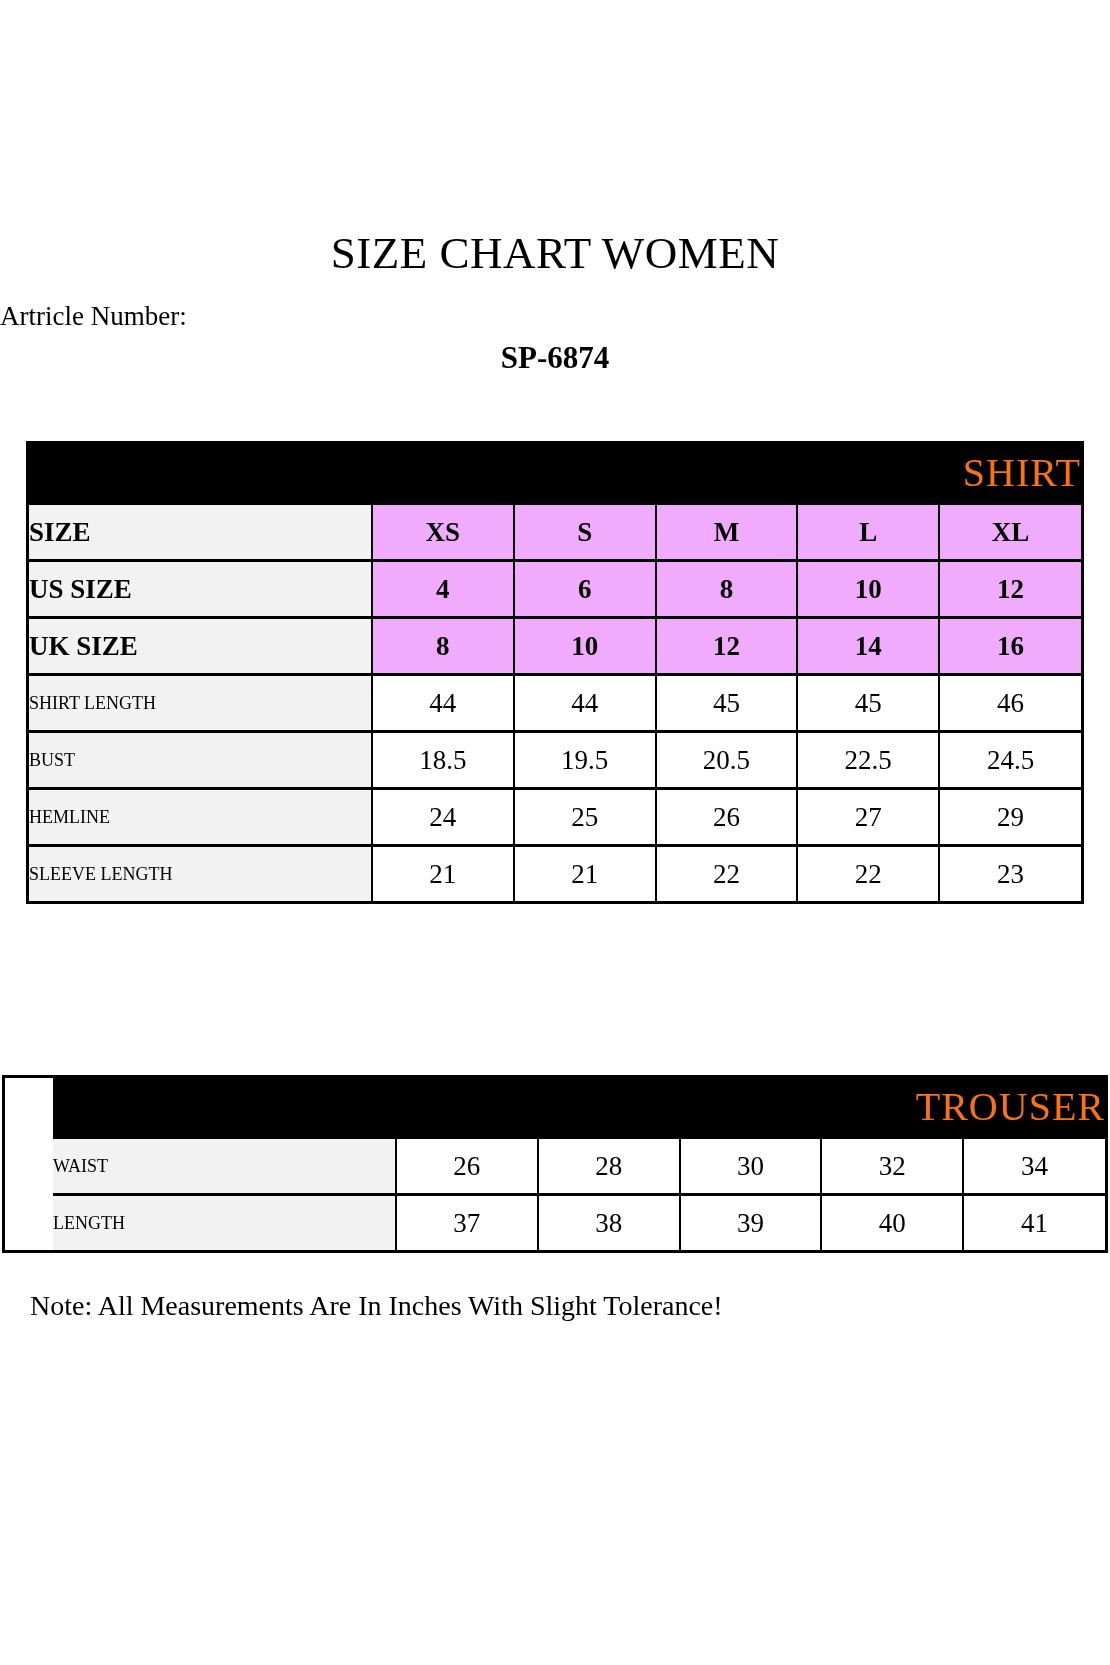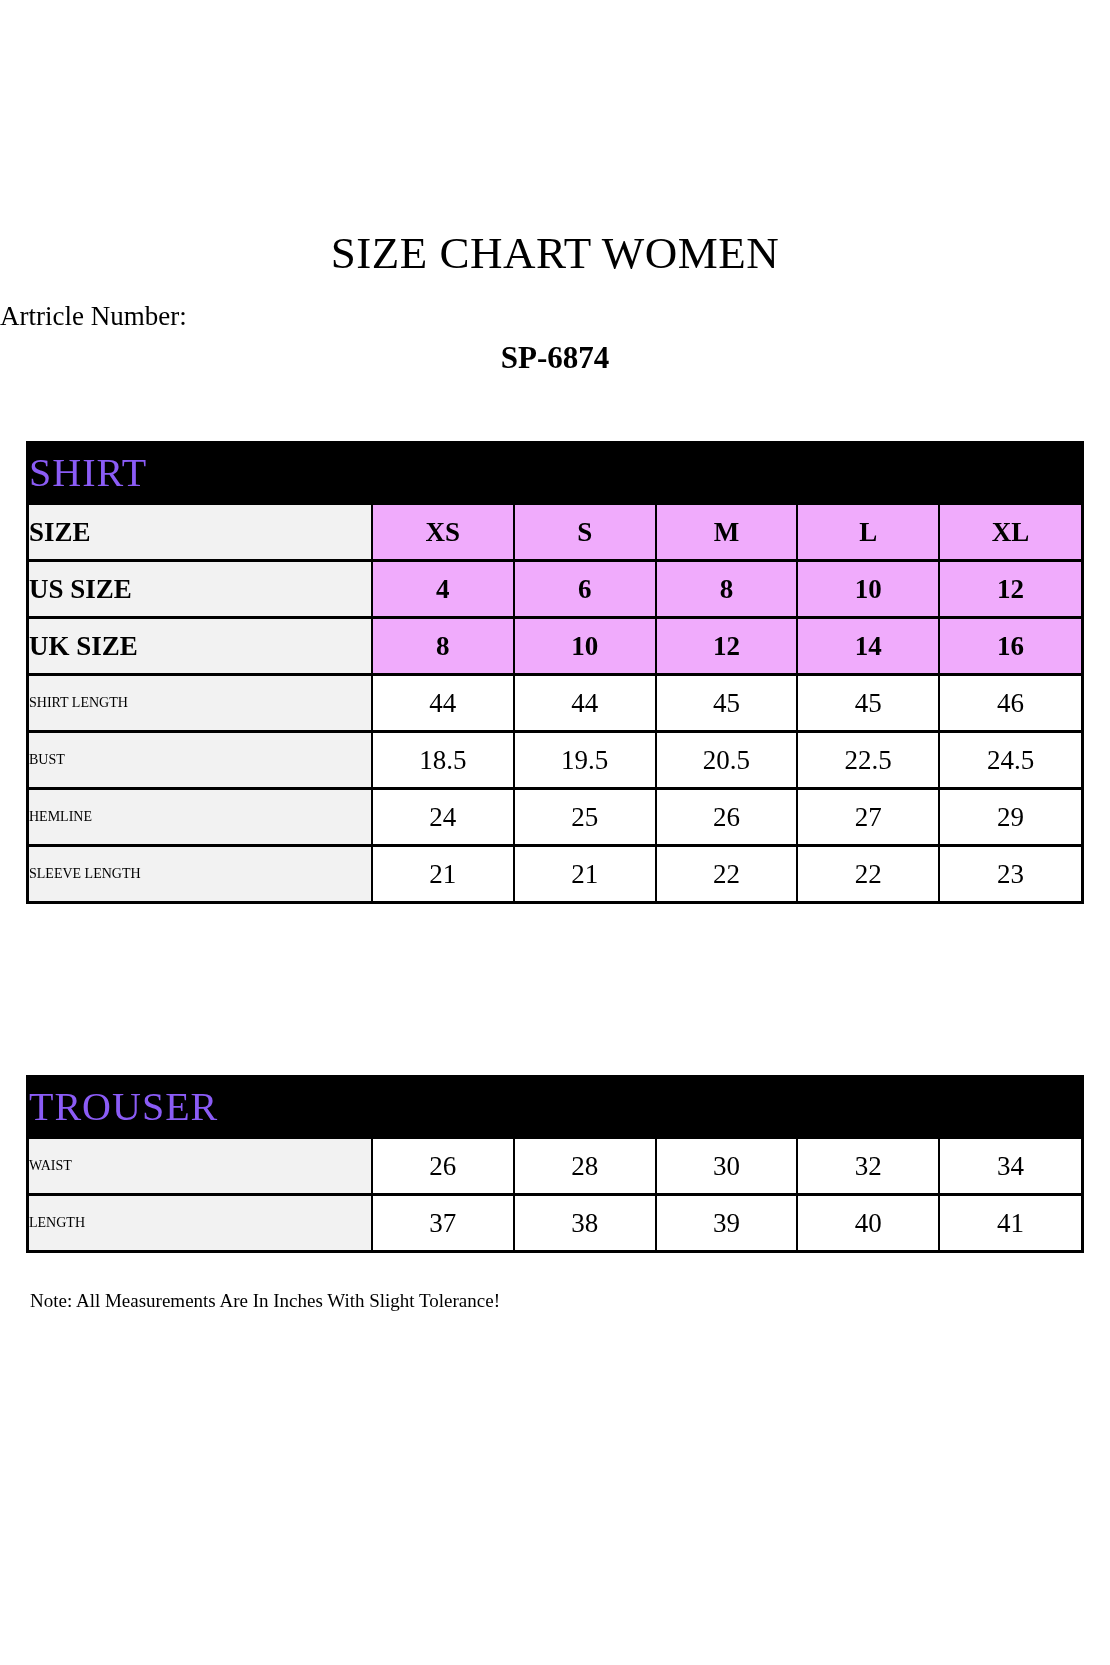--- a/index.html
+++ b/index.html
@@ -38,61 +38,61 @@
     font-size: 31px;
     font-weight: bold;
     line-height: 1.0;
   }
   .table-wrap {
     width: 1052px;
     margin: 0 auto;
     border: 3px solid #000000;
   }
   .table-wrap.shirt { margin-top: 68px; }
-  .table-wrap.trouser { margin-top: 171px; }
+  .table-wrap.trouser { margin-top: 171px; padding-left: 48px; }
   .table-title-bar {
     background: #000000;
-    color: #8b5cf6;
+    color: #f97316;
     height: 58px;
     line-height: 58px;
-    text-align: left;
+    text-align: right;
     font-size: 40px;
     letter-spacing: 1px;
   }
   table.size-table {
     width: 100%;
     border-collapse: collapse;
     table-layout: fixed;
   }
   table.size-table td {
     border-top: 3px solid #000000;
     height: 54px;
     padding: 0;
     vertical-align: middle;
     overflow: hidden;
     white-space: nowrap;
   }
   td.label-cell {
     background: #f2f2f2;
     text-align: left;
     padding-left: 7px;
-    font-size: 14px;
+    font-size: 18px;
   }
   td.value-cell {
     border-left: 2px solid #000000;
     text-align: center;
     font-size: 27px;
     background: #ffffff;
   }
   tr.header-row td.label-cell { font-size: 27px; font-weight: bold; }
   tr.header-row td.value-cell { background: #f0abfc; font-weight: bold; }
   tr.header-row.label-regular td.label-cell { font-weight: normal; }
   .note-text {
     margin: 38px 0 0 30px;
-    font-size: 19px;
+    font-size: 28px;
     line-height: 1.1;
   }
 </style>
 </head>
 <body>
 
 <div class="page">
 
   <h1 class="page-title">SIZE CHART WOMEN</h1>
 

